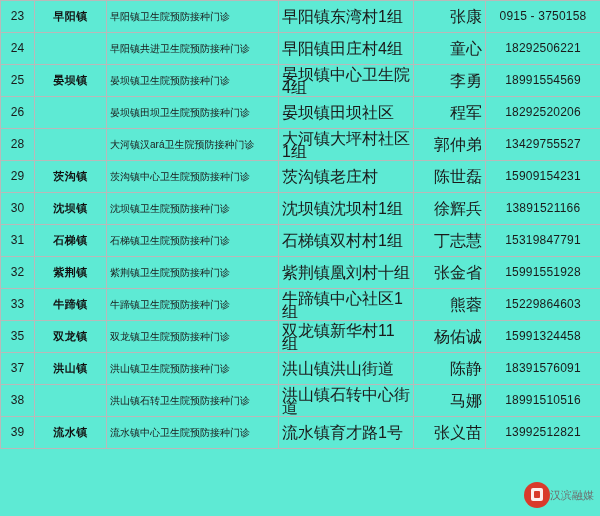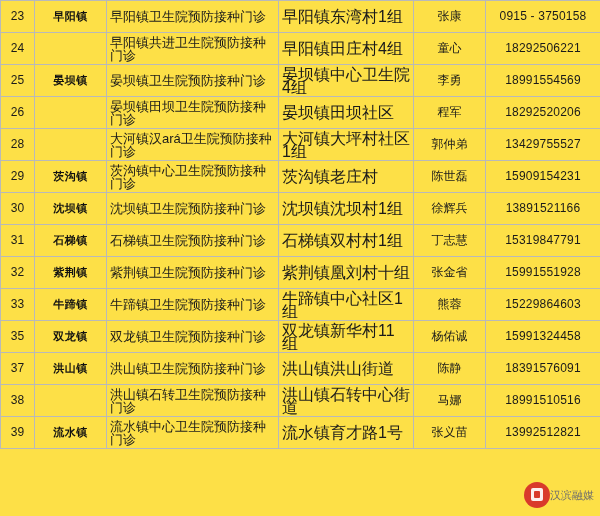--- a/index.html
+++ b/index.html
@@ -10,21 +10,21 @@
   body {
     width: 600px;
     height: 516px;
     overflow: hidden;
     font-family: "Liberation Sans", sans-serif;
   }
   .sheet {
     position: relative;
     width: 600px;
     height: 516px;
-    background: #fde047;
+    background: #5eead4;
   }
   table.grid {
     border-collapse: collapse;
     table-layout: fixed;
     width: 600px;
     font-size: 11px;
     color: #1a1a1a;
   }
   table.grid td {
     border: 1px solid #b9b9b9;
@@ -50,31 +50,31 @@
   }
   td.town {
     text-align: center;
     font-size: 11px;
     font-weight: bold;
     color: #111;
     letter-spacing: 0.5px;
   }
   td.inst {
     text-align: left;
-    font-size: 13px;
+    font-size: 10px;
     padding-left: 4px;
   }
   td.addr {
     text-align: left;
     font-size: 16px;
     padding-left: 4px;
   }
   td.name {
-    text-align: center;
-    font-size: 12px;
+    text-align: right;
+    font-size: 16px;
   }
   td.tel {
     text-align: center;
     font-size: 12px;
     letter-spacing: 0.2px;
   }
 
   
   .watermark {
     position: absolute;

